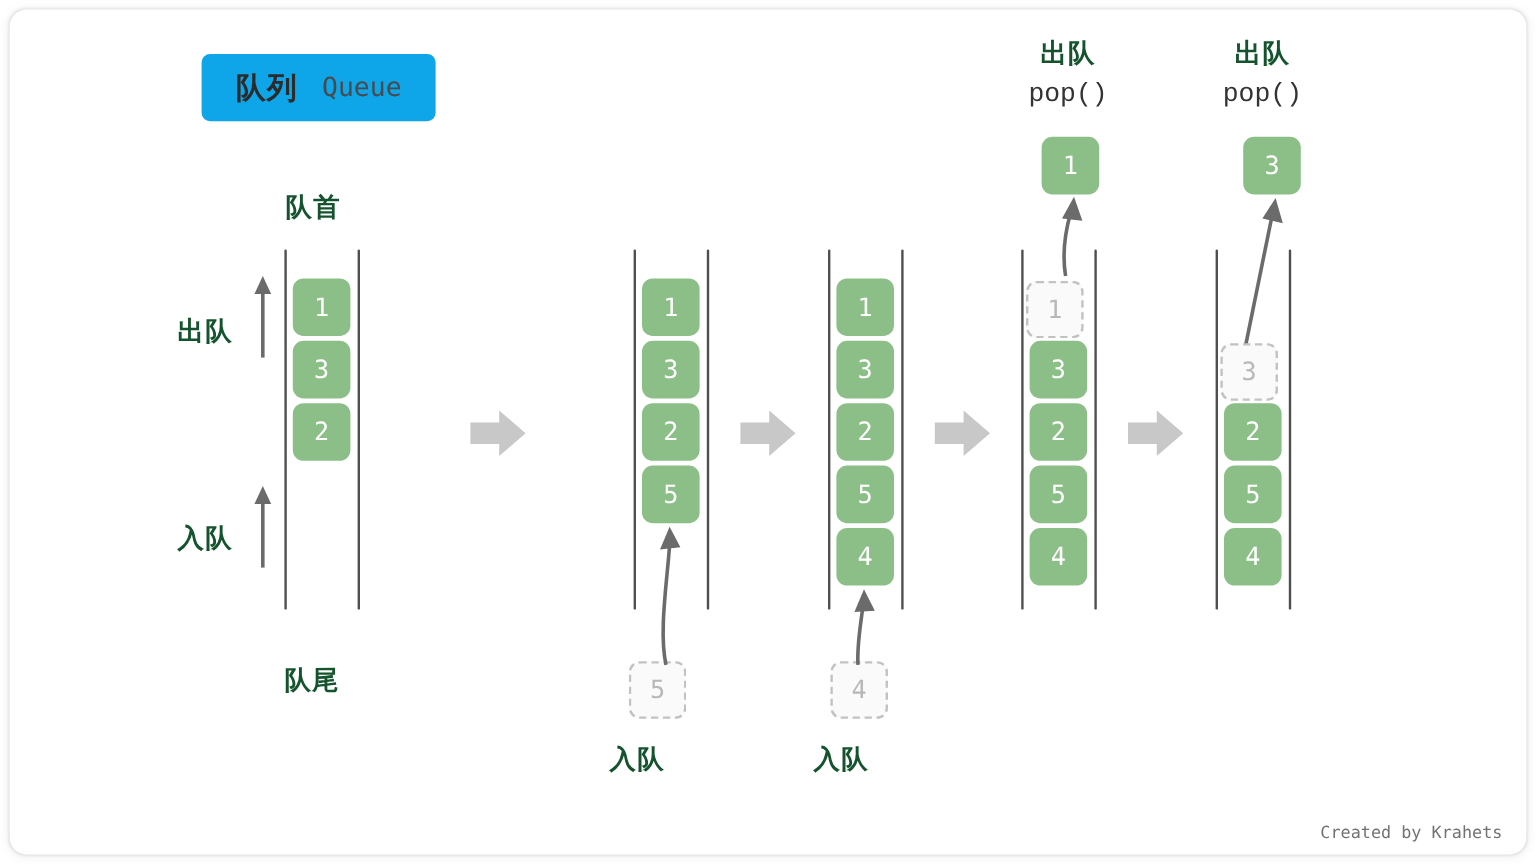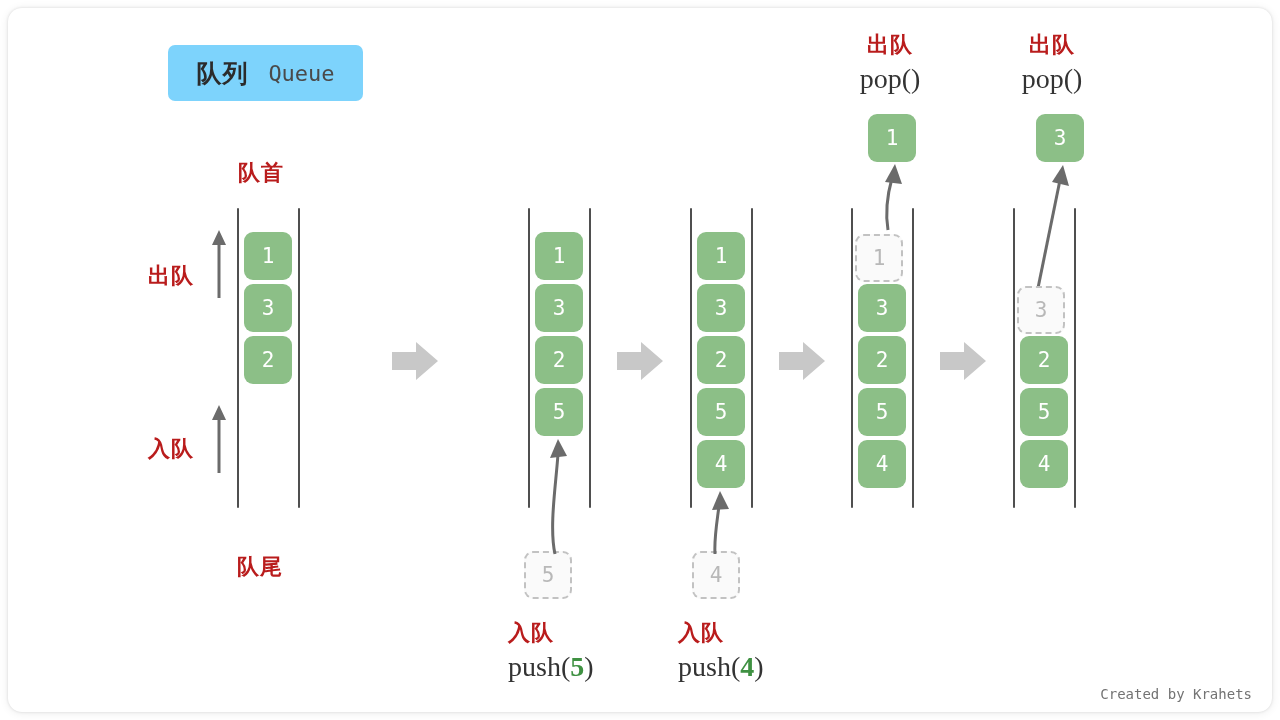--- a/index.html
+++ b/index.html
@@ -13,21 +13,21 @@
     position:absolute;left:8px;top:8px;width:1264px;height:704px;
     background:#ffffff;border-radius:14px;
     box-shadow:0 0 3px rgba(0,0,0,0.13), 0 1px 10px rgba(0,0,0,0.08);
   }
   #stage{position:absolute;left:0;top:0;width:1280px;height:720px;}
   .abs{position:absolute;}
 
   
   #title-badge{
     left:168px;top:45px;width:195px;height:56px;
-    background:#7dd3fc;border-radius:7px;
+    background:#0ea5e9;border-radius:7px;
     display:flex;align-items:center;justify-content:center;
   }
   #title-badge .cn{
     font-size:25px;font-weight:bold;color:#2b2b2b;letter-spacing:1px;
   }
   #title-badge .en{
     font-size:22px;color:#4a4a4a;margin-left:20px;
     font-family:"DejaVu Sans Mono","Liberation Mono",monospace;
   }
 
@@ -42,26 +42,26 @@
     font-family:"DejaVu Sans Mono","Liberation Mono",monospace;
   }
   .cell.filled{background:#8cbf87;}
   .cell.ghost{
     background:#fafafa;border:2px dashed #c2c2c2;
     color:#b8b8b8;width:44px;height:44px;
   }
 
   
   .cn-label{
-    font-size:22px;font-weight:bold;color:#b91c1c;
+    font-size:22px;font-weight:bold;color:#14532d;
     white-space:nowrap;letter-spacing:1px;
   }
   .mono-label{
-    font-size:28px;color:#333333;white-space:nowrap;
-    font-family:Liberation Serif, serif;
+    font-size:22px;color:#333333;white-space:nowrap;
+    font-family:Liberation Mono, monospace;
   }
   .mono-label .num{color:#3f9142;font-weight:bold;}
   .op-label{text-align:center;line-height:34px;}
 
   #credit{
     right:28px;bottom:18px;font-size:14px;color:#737373;
     font-family:"DejaVu Sans Mono","Liberation Mono",monospace;
     white-space:nowrap;
   }
   svg{overflow:visible;}
@@ -109,42 +109,40 @@
   <div class="abs cell filled" style="left:535px;top:284px;">3</div>
   <div class="abs cell filled" style="left:535px;top:336px;">2</div>
   <div class="abs cell filled" style="left:535px;top:388px;">5</div>
   <div class="abs cell ghost" style="left:524px;top:551px;">5</div>
   <svg class="abs" style="left:520px;top:432px;" width="80" height="125">
     <path d="M35,122 C29,95 36,52 38,22" stroke="#6b6b6b" stroke-width="3" fill="none"></path>
     <polygon points="38,7 30,26 47,24" fill="#6b6b6b"></polygon>
   </svg>
   <div class="abs op-label" style="left:480px;top:616px;width:170px;">
     <div class="cn-label" style="display:block;text-align:left;padding-left:28px;">入队</div>
-    <div class="mono-label" style="text-align:left;padding-left:28px;"><span>push(</span><span class="num">5</span><span>)</span></div>
   </div>
 
   <svg class="abs" style="left:617px;top:340px;" width="48" height="44">
     <polygon points="0,12 24,12 24,2 46,21 24,40 24,30 0,30" fill="#c8c8c8"></polygon>
   </svg>
 
   <div class="abs rail" style="left:690px;top:208px;height:300px;"></div>
   <div class="abs rail" style="left:751px;top:208px;height:300px;"></div>
   <div class="abs cell filled" style="left:697px;top:232px;">1</div>
   <div class="abs cell filled" style="left:697px;top:284px;">3</div>
   <div class="abs cell filled" style="left:697px;top:336px;">2</div>
   <div class="abs cell filled" style="left:697px;top:388px;">5</div>
   <div class="abs cell filled" style="left:697px;top:440px;">4</div>
   <div class="abs cell ghost" style="left:692px;top:551px;">4</div>
   <svg class="abs" style="left:690px;top:484px;" width="70" height="72">
     <path d="M25,70 C24,54 27,38 29,22" stroke="#6b6b6b" stroke-width="3" fill="none"></path>
     <polygon points="30,7 22,26 39,25" fill="#6b6b6b"></polygon>
   </svg>
   <div class="abs op-label" style="left:650px;top:616px;width:170px;">
     <div class="cn-label" style="display:block;text-align:left;padding-left:28px;">入队</div>
-    <div class="mono-label" style="text-align:left;padding-left:28px;"><span>push(</span><span class="num">4</span><span>)</span></div>
   </div>
 
   <svg class="abs" style="left:779px;top:340px;" width="48" height="44">
     <polygon points="0,12 24,12 24,2 46,21 24,40 24,30 0,30" fill="#c8c8c8"></polygon>
   </svg>
 
   <div class="abs op-label" style="left:800px;top:28px;width:180px;">
     <div class="cn-label">出队</div>
     <div class="mono-label">pop()</div>
   </div>

